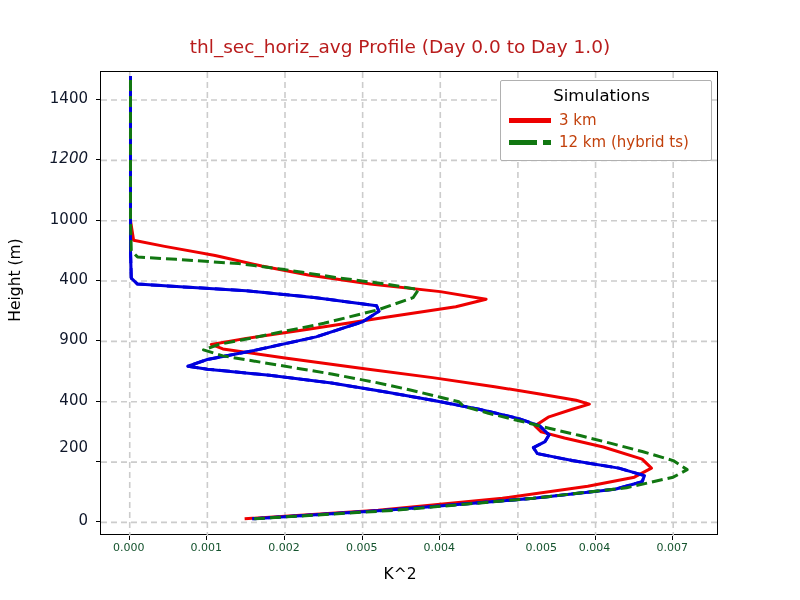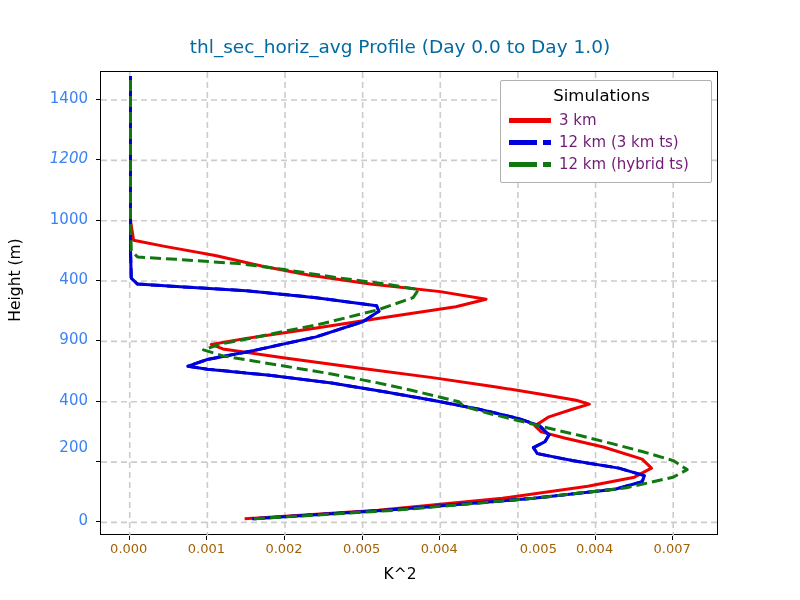--- a/index.html
+++ b/index.html
@@ -13,21 +13,21 @@
     position: relative;
     width: 800px; height: 600px;
     background: #ffffff;
   }
   #chart-title {
     position: absolute;
     left: 0; top: 36px;
     width: 800px;
     text-align: center;
     font-size: 18.5px;
-    color: #0369a1;
+    color: #b91c1c;
     letter-spacing: 0px;
   }
   
   #plot-area {
     position: absolute;
     left: 100px; top: 71px;
     width: 618px; height: 464px;
     border: 1.1px solid #000000;
     box-sizing: border-box;
     background: #ffffff;
@@ -46,30 +46,30 @@
   #xlabel {
     position: absolute;
     left: 0; top: 565px;
     width: 800px;
     text-align: center;
     font-size: 15.5px;
     color: #000;
   }
   .xtick-label {
     position: absolute;
-    font-size: 13px;
-    color: #a16207;
+    font-size: 11px;
+    color: #14532d;
     text-align: center;
     width: 80px;
     top: 541px;
   }
   .ytick-label {
     position: absolute;
     font-size: 15px;
-    color: #3b82f6;
+    color: #0f172a;
     text-align: right;
     width: 60px;
     left: 28px;
   }
   .tickmark-x {
     position: absolute;
     width: 1px; height: 4px;
     background: #000;
     top: 536px;
   }
@@ -108,21 +108,21 @@
     position: relative;
   }
   .legend-swatch .bar {
     position: absolute;
     left: 0; top: 6px;
     height: 4.5px;
     width: 42px;
   }
   .legend-label {
     font-size: 15px;
-    color: #701a75;
+    color: #c2410c;
     white-space: nowrap;
   }
 </style>
 </head>
 <body>
 
 <div id="figure">
 
   <div id="chart-title">thl_sec_horiz_avg Profile (Day 0.0 to Day 1.0)</div>
 
@@ -197,27 +197,20 @@
     <div id="legend-title">Simulations</div>
     <div id="legend-rows">
         <div class="legend-row">
           <span class="legend-swatch">
             <span class="bar" style="background: rgb(238, 0, 0);"></span>
           </span>
           <span class="legend-label">3 km</span>
         </div>
         <div class="legend-row">
           <span class="legend-swatch">
-            <span class="bar" style="background: rgb(0, 0, 221); width: 28px;"></span>
-            <span class="bar" style="background: rgb(0, 0, 221); left: 34px; width: 8px;"></span>
-          </span>
-          <span class="legend-label">12 km (3 km ts)</span>
-        </div>
-        <div class="legend-row">
-          <span class="legend-swatch">
             <span class="bar" style="background: rgb(17, 119, 17); width: 28px;"></span>
             <span class="bar" style="background: rgb(17, 119, 17); left: 34px; width: 8px;"></span>
           </span>
           <span class="legend-label">12 km (hybrid ts)</span>
         </div>
       </div>
   </div>
 
 </div>
 

